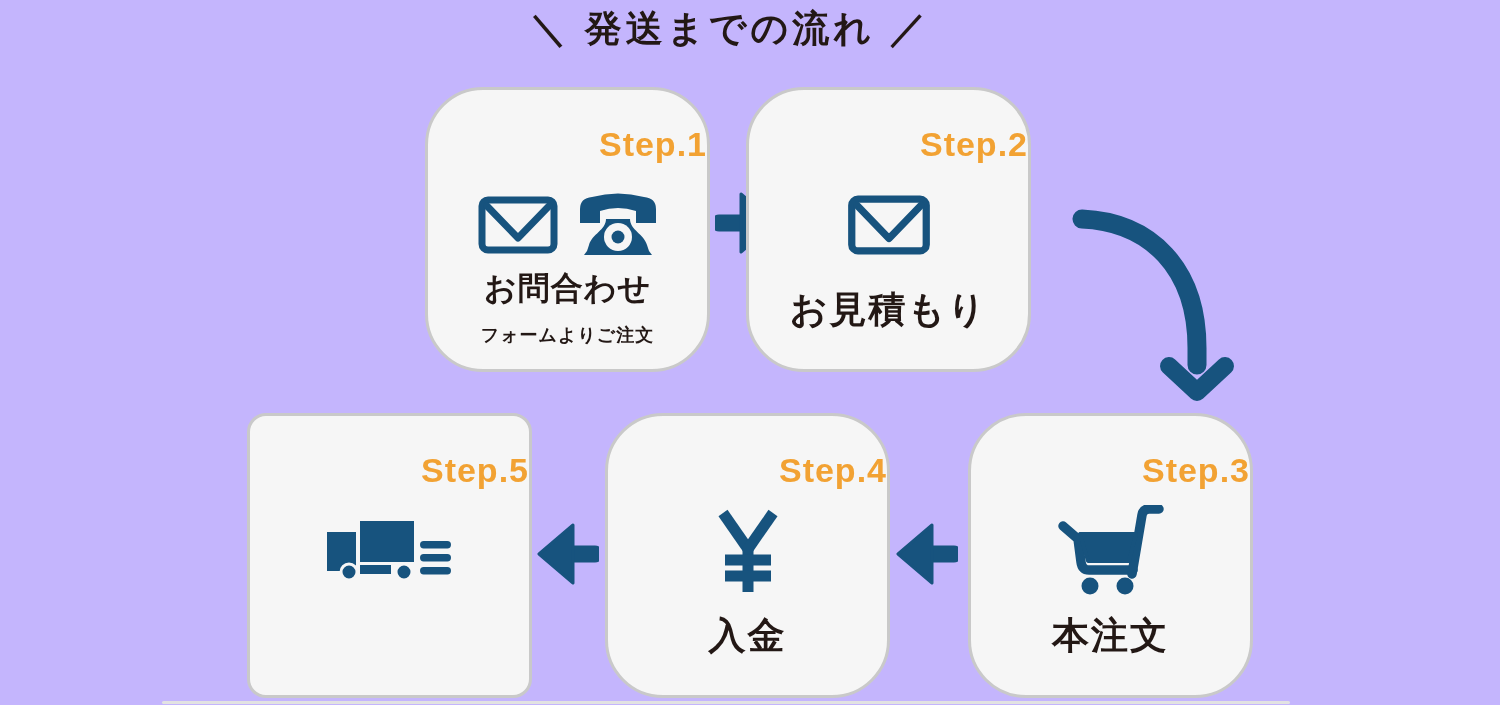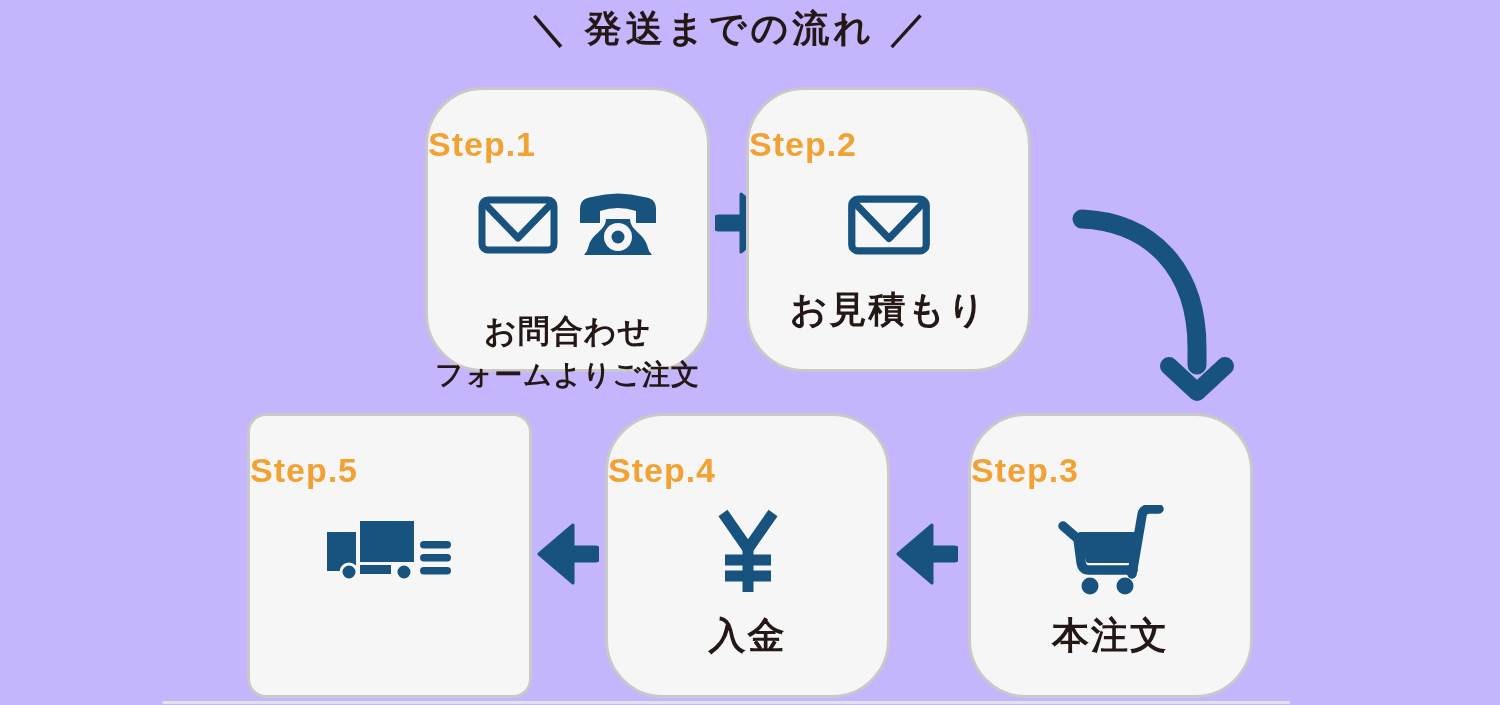--- a/index.html
+++ b/index.html
@@ -33,21 +33,21 @@
     box-sizing: border-box;
     background: #F6F6F6;
     border: 3px solid #C9C9C9;
     border-radius: 58px;
   }
   .step-label {
     position: absolute;
     top: 35px;
     left: 0;
     width: 100%;
-    text-align: left;
+    text-align: right;
     font-size: 34px;
     font-weight: bold;
     color: #F2A233;
     letter-spacing: 1px;
   }
   .icon-row {
     position: absolute;
     top: 135px;
     left: 0;
     width: 100%;
@@ -63,22 +63,22 @@
     left: 0;
     width: 100%;
     text-align: center;
     transform: translateY(-50%);
     font-size: 37px;
     font-weight: bold;
     color: #231815;
     letter-spacing: 2px;
     line-height: 1.25;
   }
-  .card-label.two-line { font-size: 32px; letter-spacing: 1px; line-height: 1.3; margin-top: 43px; }
-  .card-label.two-line .line2 { font-size: 28px; }
+  .card-label.two-line { font-size: 32px; letter-spacing: 1px; line-height: 1.3; }
+  .card-label.two-line .line2 { font-size: 18px; }
   .arrow {
     position: absolute;
     width: 62px;
     height: 62px;
   }
   .curved-arrow-layer {
     position: absolute;
     left: 0;
     top: 0;
     pointer-events: none;

